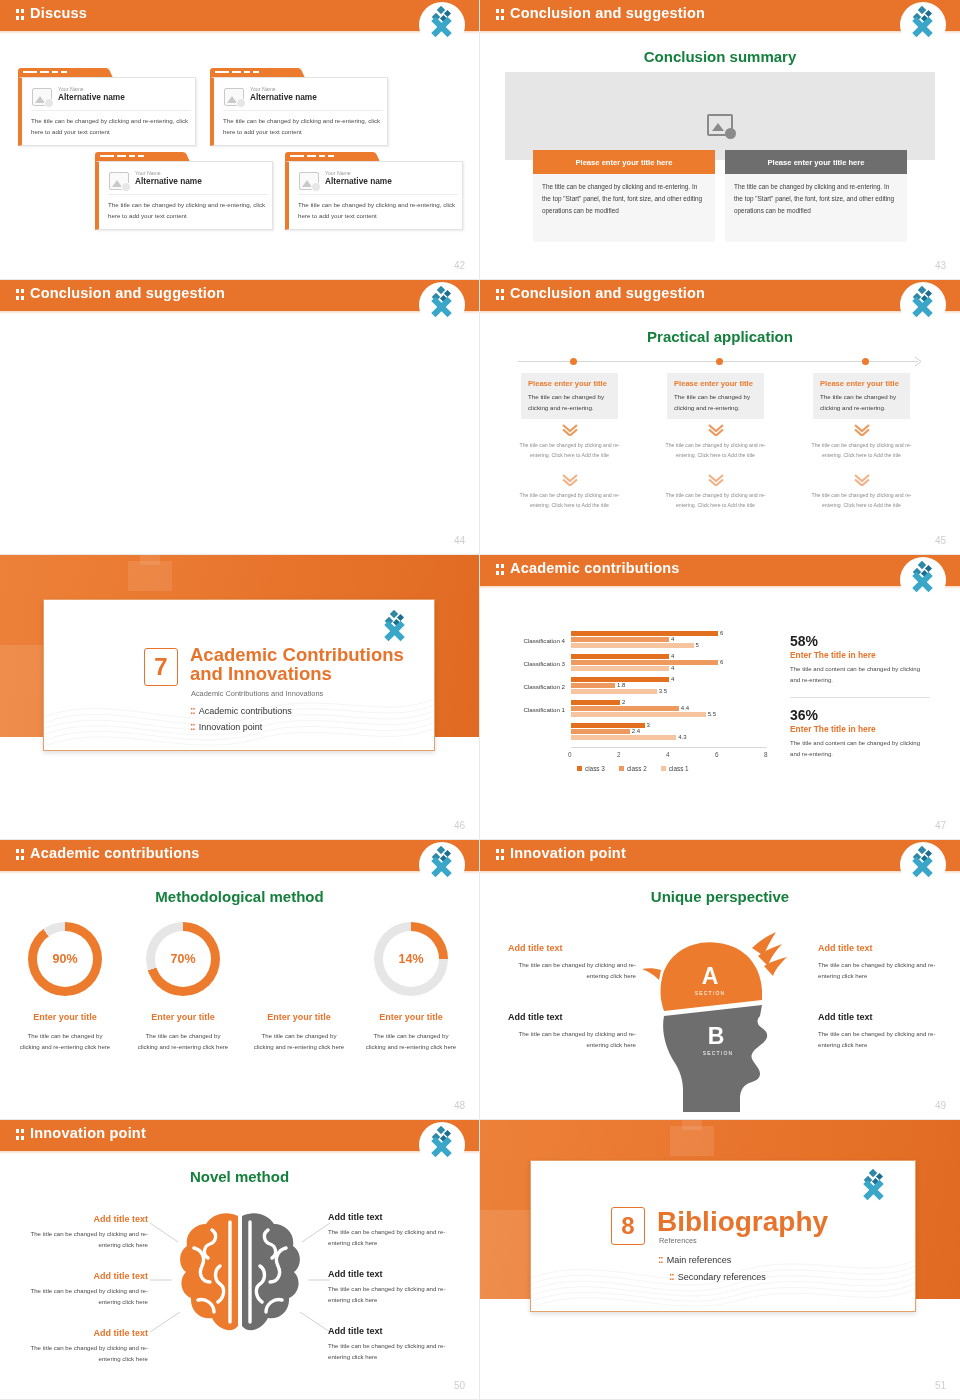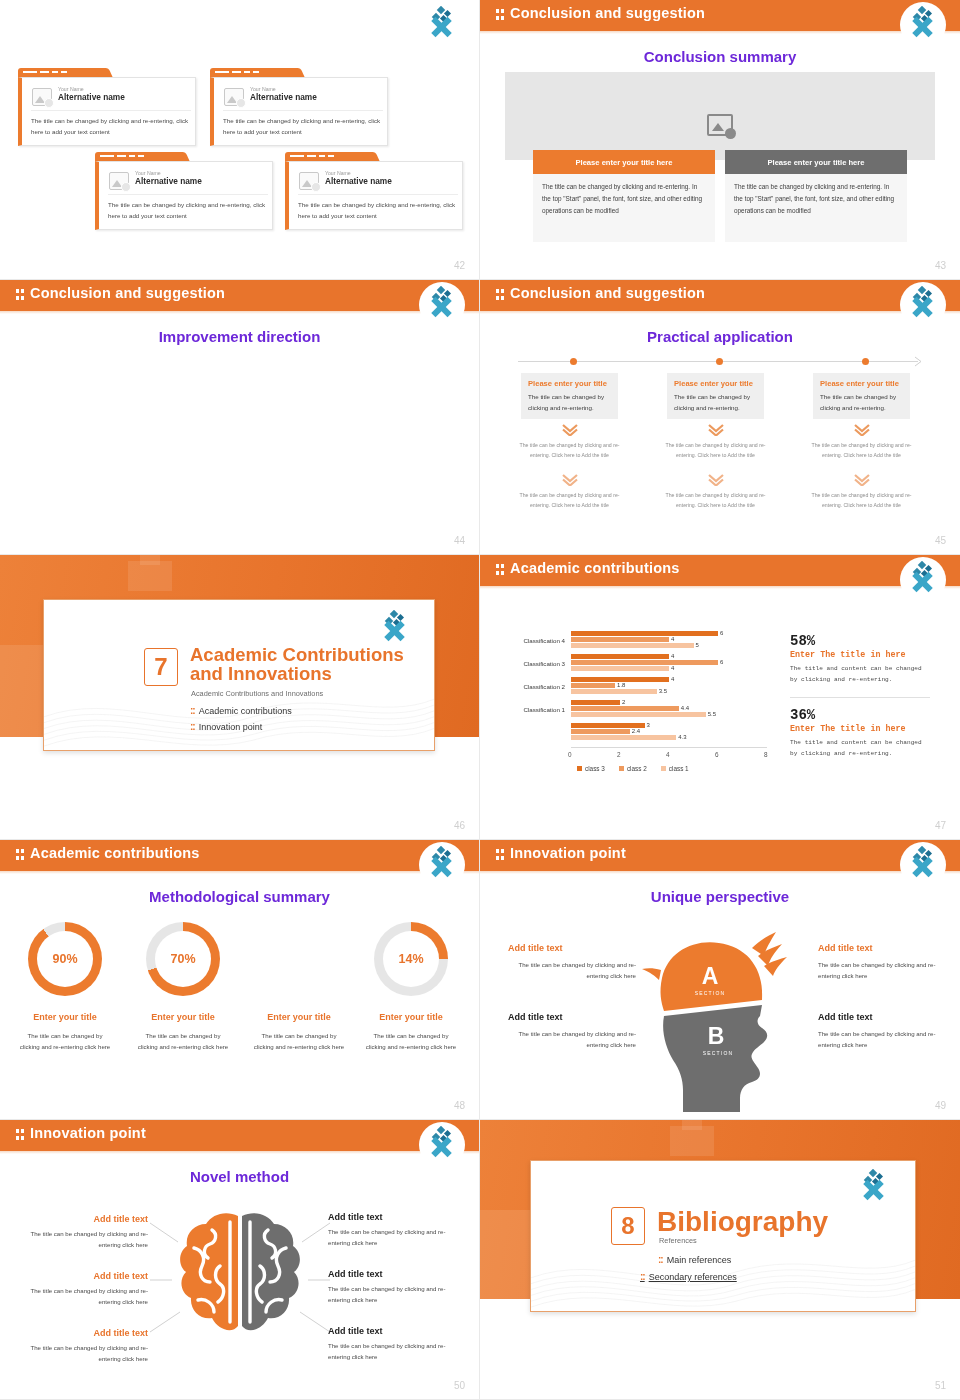--- a/index.html
+++ b/index.html
@@ -22,21 +22,21 @@
   .hdr .shadow { position:absolute; left:0; top:31px; width:100%; height:3px;
                  background:linear-gradient(#f6d9c4,#ffffff); }
 
   
   .logo { position:absolute; right:14px; top:2px; width:46px; height:46px; z-index:6; }
   .logo .disc { position:absolute; left:0; top:0; width:46px; height:46px;
                 background:#fff; border-radius:50%; }
   .logo svg { position:absolute; left:5px; top:4px; }
 
   .pg { position:absolute; right:14px; bottom:8px; font-size:10px; color:#cfcfcf; }
-  .stitle { position:absolute; left:0; right:0; text-align:center; color:#6d28d9;
+  .stitle { position:absolute; left:0; right:0; text-align:center; color:#15803d;
             font-size:15px; font-weight:bold; }
 
   
   .folder { position:absolute; width:178px; height:78px; }
   .folder .tab { position:absolute; left:0; top:0; width:84px; height:11px;
      background:#EC7B2E; border-radius:3px 7px 0 0; }
   .folder .tab:after{ content:""; position:absolute; right:-9px; top:0; width:14px;height:11px;
      background:#EC7B2E; transform:skewX(24deg); border-radius:0 3px 0 0;}
   .folder .tab .dash { position:absolute; top:3px; height:2px; background:#fff; }
   .folder .body { position:absolute; left:0; top:9px; width:178px; height:69px;
@@ -95,21 +95,21 @@
 
   
   .chartwrap { position:absolute; }
   .bar { position:absolute; height:5px; }
   .barlbl { position:absolute; font-size:6px; color:#3a3a3a; }
   .catlbl { position:absolute; font-size:6.2px; color:#3a3a3a; text-align:right; }
   .axisline { position:absolute; background:#d9d9d9; }
   .tick { position:absolute; font-size:6.4px; color:#555; }
   .legend { position:absolute; display:flex; gap:14px; font-size:6.4px; color:#444; }
   .legend span i { display:inline-block; width:5px; height:5px; margin-right:3px; }
-  .kpi { position:absolute; width:140px;font-family:Liberation Mono, monospace; }
+  .kpi { position:absolute; width:140px; }
   .kpi .n { font-size:14px; font-weight:bold; color:#1f1f1f; }
   .kpi .h { font-size:8.4px; font-weight:bold; color:#E8742C; margin-top:1px; }
   .kpi .t { font-size:6.1px; color:#4a4a4a; line-height:1.85; margin-top:3px; }
   .kpiline{ position:absolute; height:1px; background:#e0e0e0; }
 
   
   .donut { position:absolute; width:74px; height:74px; border-radius:50%; }
   .donut .hole { position:absolute; left:9px; top:9px; width:56px; height:56px;
     border-radius:50%; background:#fff; display:flex; align-items:center;
     justify-content:center; color:#E8742C; font-size:12.5px; font-weight:bold; }
@@ -122,20 +122,30 @@
   .sideT { position:absolute; width:128px; font-size:9px; font-weight:bold; }
   .sideT.o { color:#E8742C; } .sideT.d { color:#222; }
   .sideB { position:absolute; width:128px; font-size:6.1px; color:#4a4a4a; line-height:1.85; }
 </style>
 </head>
 <body>
 
 <div class="grid">
 
   <div class="slide" id="s42">
+    <div class="hdr">
+      <span class="dots">
+          <i></i>
+          <i></i>
+          <i></i>
+          <i></i>
+        </span>
+      <h1>Discuss</h1>
+      <div class="shadow"></div>
+    </div>
     <div class="logo">
       <div class="disc"></div>
       <svg width="36" height="38" viewBox="0 0 36 38">
         <g fill="#2E88A8">
           <rect x="14" y="1" width="6" height="6" transform="rotate(45 17 4)"></rect>
           <rect x="21" y="5" width="5" height="5" transform="rotate(45 23.5 7.5)" fill="#1C6E91"></rect>
           <rect x="9" y="8" width="6" height="6" transform="rotate(45 12 11)"></rect>
           <rect x="17" y="10" width="5" height="5" transform="rotate(45 19.5 12.5)" fill="#1C6E91"></rect>
         </g>
         <g fill="#3AA6C8">
@@ -266,21 +276,20 @@
         <rect x="21" y="5" width="5" height="5" transform="rotate(45 23.5 7.5)" fill="#1C6E91"></rect>
         <rect x="9" y="8" width="6" height="6" transform="rotate(45 12 11)"></rect>
         <rect x="17" y="10" width="5" height="5" transform="rotate(45 19.5 12.5)" fill="#1C6E91"></rect>
           </g>
         <g fill="#3AA6C8">
             <rect x="6" y="18" width="23" height="6" transform="rotate(45 17.5 21)"></rect>
         <rect x="6" y="18" width="23" height="6" transform="rotate(-45 17.5 21)"></rect>
           </g>
         </svg>
       </div>
-    <div class="stitle" style="top:48px;">Improvement direction</div>
 
     <div class="pg">44</div>
   </div>
 
   <div class="slide nb" id="s45">
     <div class="hdr">
       <span class="dots">
           <i></i>
           <i></i>
           <i></i>
@@ -527,21 +536,21 @@
         <rect x="21" y="5" width="5" height="5" transform="rotate(45 23.5 7.5)" fill="#1C6E91"></rect>
         <rect x="9" y="8" width="6" height="6" transform="rotate(45 12 11)"></rect>
         <rect x="17" y="10" width="5" height="5" transform="rotate(45 19.5 12.5)" fill="#1C6E91"></rect>
           </g>
         <g fill="#3AA6C8">
             <rect x="6" y="18" width="23" height="6" transform="rotate(45 17.5 21)"></rect>
         <rect x="6" y="18" width="23" height="6" transform="rotate(-45 17.5 21)"></rect>
           </g>
         </svg>
       </div>
-    <div class="stitle" style="top:48px;">Methodological summary</div>
+    <div class="stitle" style="top:48px;">Methodological method</div>
 
     <div class="donut" id="d0" style="left: 28px; top: 82px; background: conic-gradient(rgb(236, 123, 46) 0deg, rgb(236, 123, 46) 324deg, rgb(230, 230, 230) 324deg, rgb(230, 230, 230) 360deg);">
       <div class="hole">90%</div>
       </div>
     <div class="donut" id="d1" style="left: 146px; top: 82px; background: conic-gradient(rgb(236, 123, 46) 0deg, rgb(236, 123, 46) 252deg, rgb(230, 230, 230) 252deg, rgb(230, 230, 230) 360deg);">
       <div class="hole">70%</div>
       </div>
     <div class="donut" id="d3" style="left: 374px; top: 82px; background: conic-gradient(rgb(236, 123, 46) 0deg, rgb(236, 123, 46) 90deg, rgb(230, 230, 230) 90deg, rgb(230, 230, 230) 360deg);">
       <div class="hole">14%</div>
       </div>
@@ -724,18 +733,18 @@
           <g fill="#3AA6C8">
               <rect x="6" y="18" width="23" height="6" transform="rotate(45 17.5 21)"></rect>
           <rect x="6" y="18" width="23" height="6" transform="rotate(-45 17.5 21)"></rect>
             </g>
           </svg>
         </div>
       <div class="numbox" style="left:80px;top:46px;">8</div>
       <div class="dvtitle" style="left:126px;top:46px;font-size:28px;">Bibliography</div>
       <div class="dvsub" style="left:128px;top:75px;">References</div>
       <div class="dvli" style="left:127px;top:93px;"><b>::</b><span>Main references</span></div>
-      <div class="dvli" style="left:109px;top:110px;text-decoration:underline;"><b>::</b><span>Secondary references</span></div>
+      <div class="dvli" style="left:138px;top:110px;"><b>::</b><span>Secondary references</span></div>
     </div>
     <div class="pg">51</div>
   </div>
 
 </div>
 
 </body></html>

